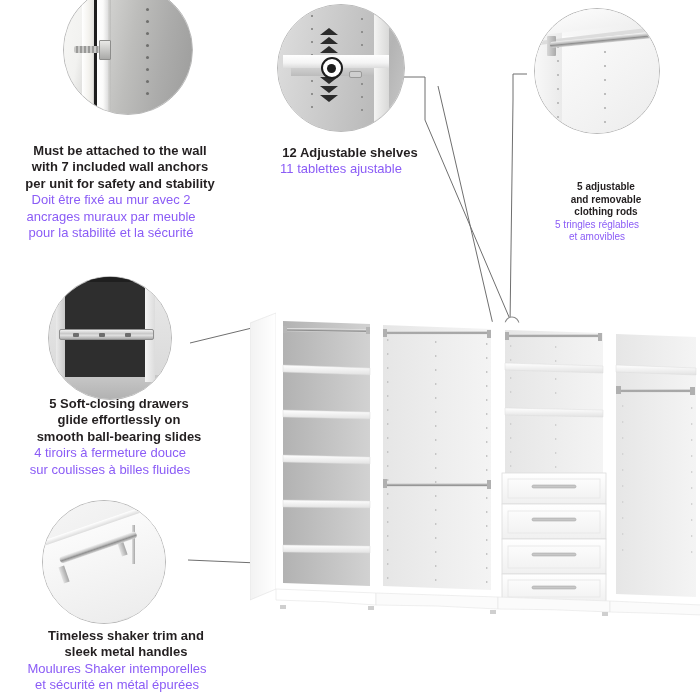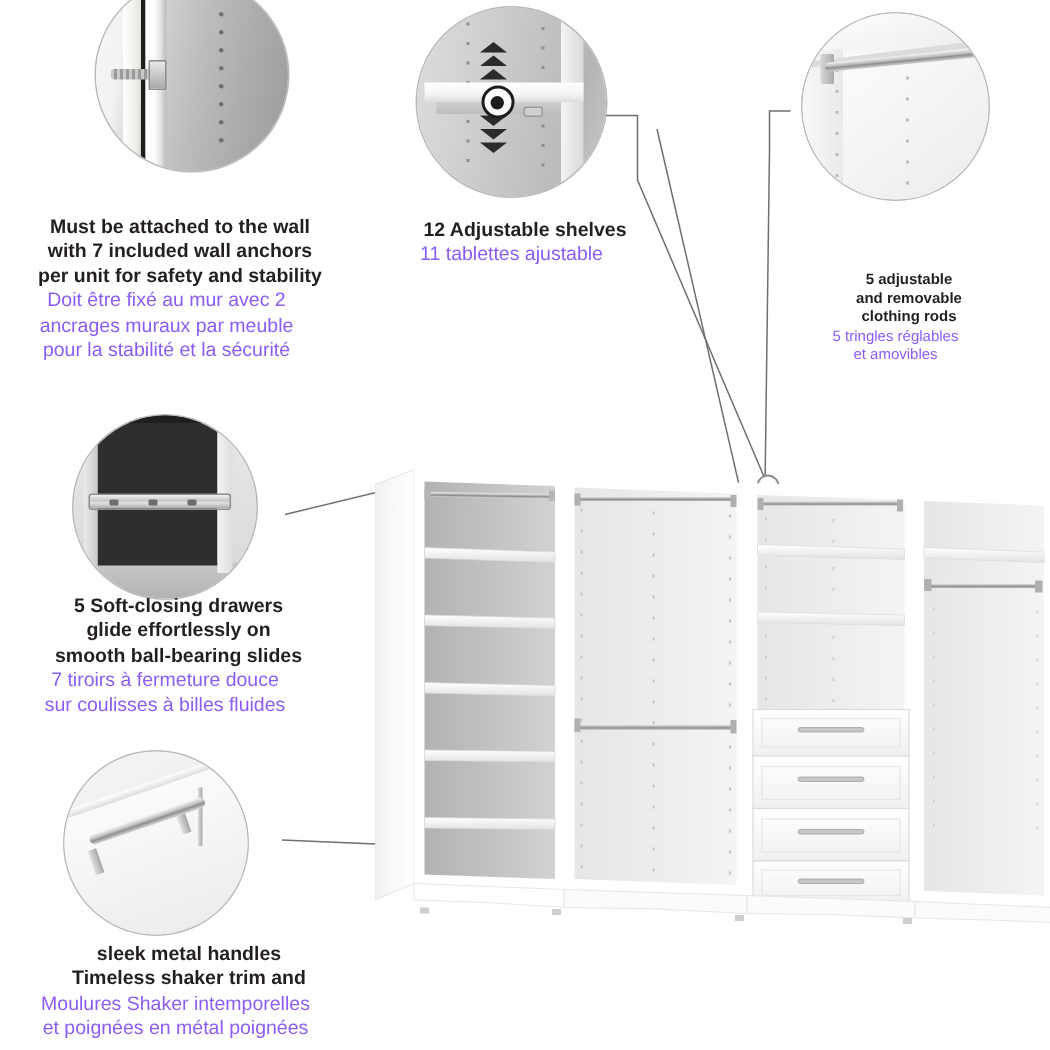--- a/index.html
+++ b/index.html
@@ -501,40 +501,40 @@
       </div>
     </div>
   </div>
   <div class="caption" style="left:0px;top:396px;width:220px;font-size:13px;">
     <div class="en">
       <div>5 Soft-closing drawers</div>
       <div>glide effortlessly on</div>
       <div>smooth ball-bearing slides</div>
     </div>
     <div class="fr">
-      <div>7 tiroirs à fermeture douce</div>
+      <div>4 tiroirs à fermeture douce</div>
       <div>sur coulisses à billes fluides</div>
     </div>
   </div>
 
   <div class="inset" style="left:42px;top:500px;width:124px;height:124px;">
     <div class="inset-inner">
       <div class="hd-bg"></div>
       <div class="hd-face"></div>
       <div class="hd-trim"></div>
       <div class="hd-vert"></div>
       <div class="hd-post" style="left:15%;top:53%;"></div>
       <div class="hd-post" style="left:62%;top:31%;"></div>
       <div class="hd-bar"></div>
     </div>
   </div>
   <div class="caption" style="left:0px;top:628px;width:234px;font-size:13px;">
     <div class="en">
+      <div>Timeless shaker trim and</div>
       <div>sleek metal handles</div>
-      <div>Timeless shaker trim and</div>
     </div>
     <div class="fr">
       <div>Moulures Shaker intemporelles</div>
-      <div>et poignées en métal poignées</div>
+      <div>et sécurité en métal épurées</div>
     </div>
   </div>
 
 </div>
 
 </body></html>

